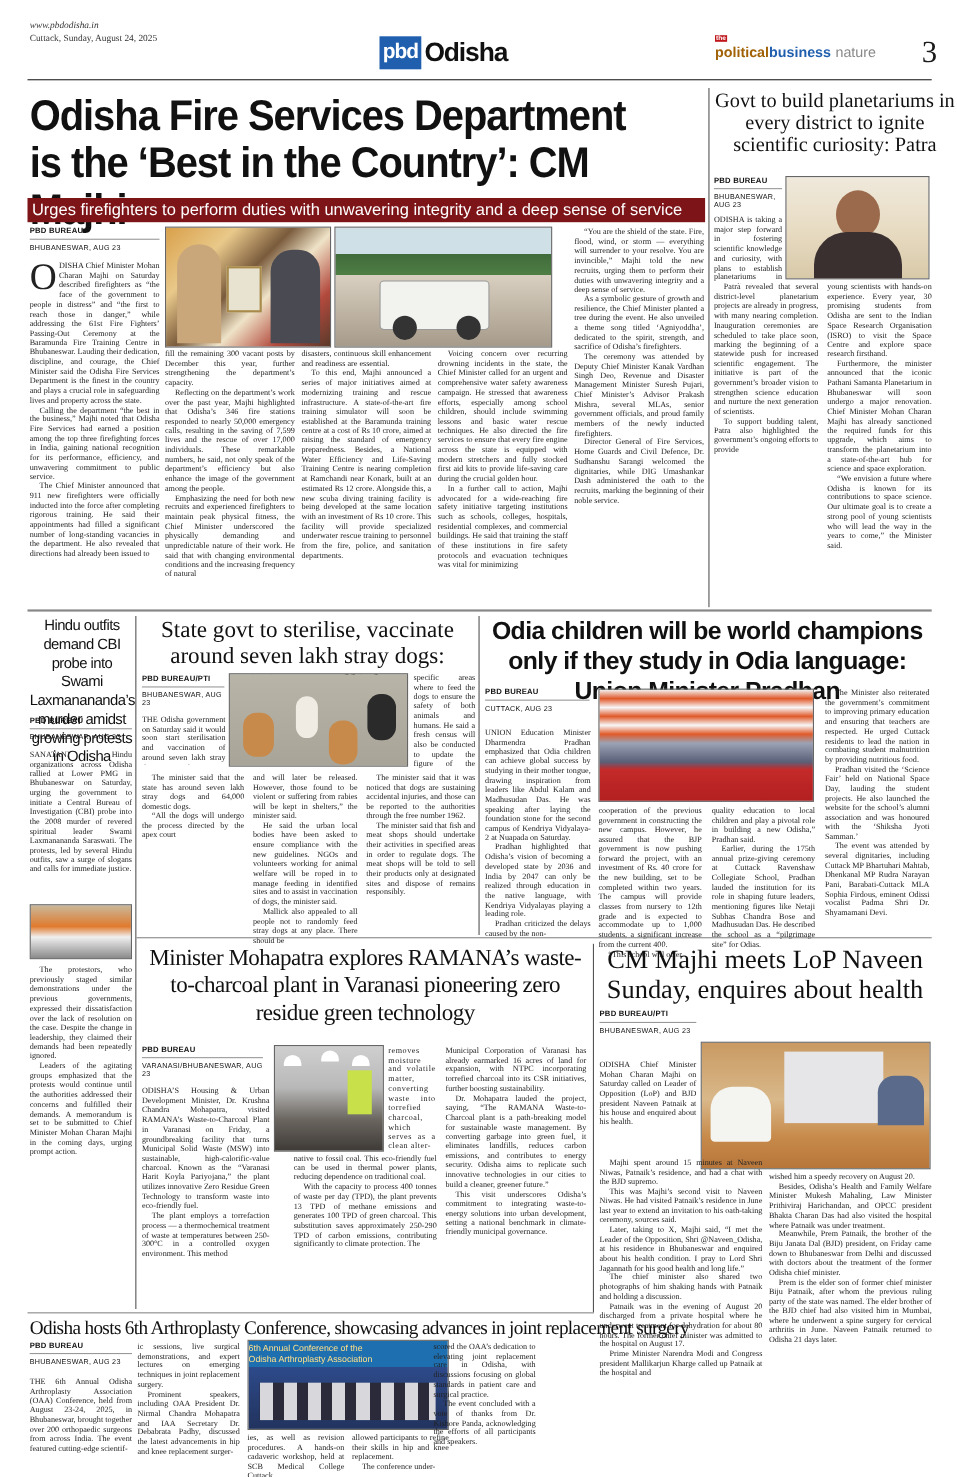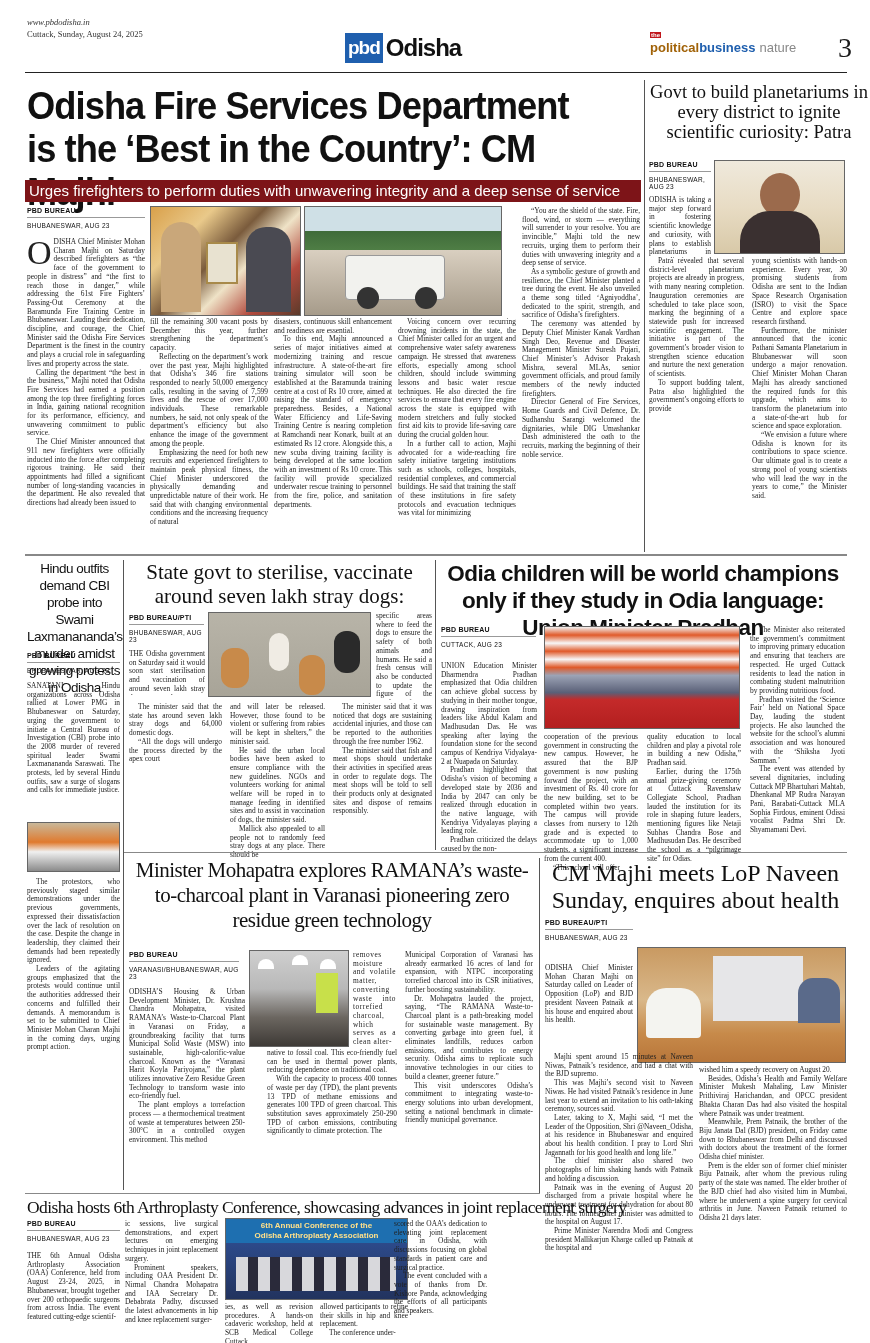--- a/index.html
+++ b/index.html
@@ -262,21 +262,21 @@
   <div class="dateline">BHUBANESWAR, AUG 23</div>
 </div>
 <div class="abs col" style="left:27px;top:1252px;width:93px">
   <p class="first">THE 6th Annual Odisha Arthroplasty Association (OAA) Conference, held from August 23-24, 2025, in Bhubaneswar, brought together over 200 orthopaedic surgeons from across India. The event featured cutting-edge scientif-</p>
 </div>
 <div class="abs col" style="left:125px;top:1220px;width:93px">
   <p class="first">ic sessions, live surgical demonstrations, and expert lectures on emerging techniques in joint replacement surgery.</p>
   <p>Prominent speakers, including OAA President Dr. Nirmal Chandra Mohapatra and IAA Secretary Dr. Debabrata Padhy, discussed the latest advancements in hip and knee replacement surger-</p>
 </div>
 <div class="abs photo" style="left:225px;top:1218px;width:183px;height:82px;background:linear-gradient(180deg,#1e6fb0 0%,#1e6fb0 30%,#2d4a8a 30%,#22335e 100%)">
-  <div style="position:absolute;left:0;top:2px;width:100%;text-align:center;color:#ffe08a;font-family:'Liberation Sans',sans-serif;font-weight:bold;font-size:8px;line-height:10px">
+  <div style="position:absolute;left:0;top:2px;width:100%;color:#ffe08a;font-family:'Liberation Sans',sans-serif;font-weight:normal;font-size:8px;line-height:10px">
     <div>6th Annual Conference of the</div>
     <div>Odisha Arthroplasty Association</div>
   </div>
   <div style="position:absolute;left:10px;top:38px;width:160px;height:34px;background:repeating-linear-gradient(90deg,#d8d8dc 0 12px,#2a2a3a 12px 22px)"></div>
 </div>
 <div class="abs col" style="left:225px;top:1303px;width:88px">
   <p class="first">ies, as well as revision procedures. A hands-on cadaveric workshop, held at SCB Medical College Cuttack,</p>
 </div>
 <div class="abs col" style="left:320px;top:1303px;width:88px">
   <p class="first">allowed participants to refine their skills in hip and knee replacement.</p>

